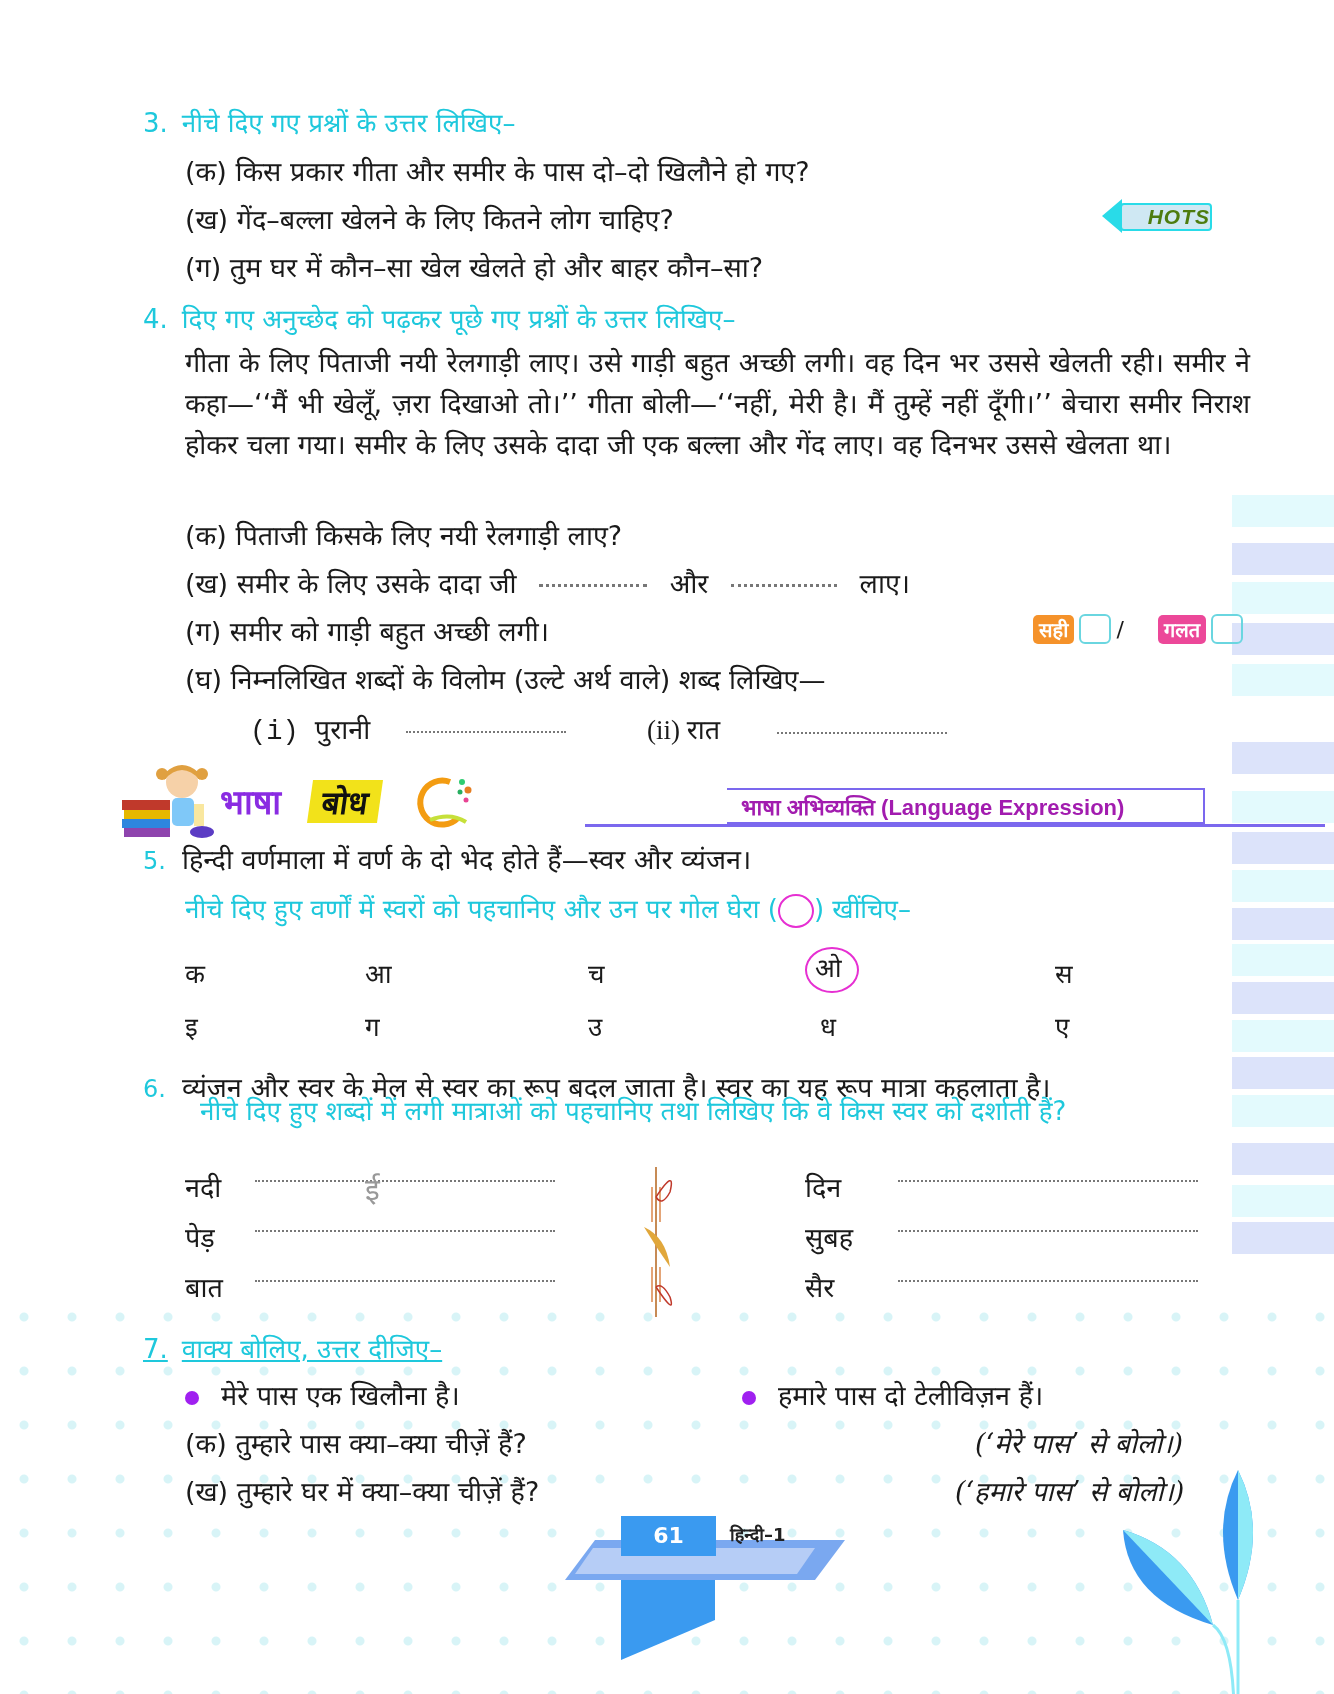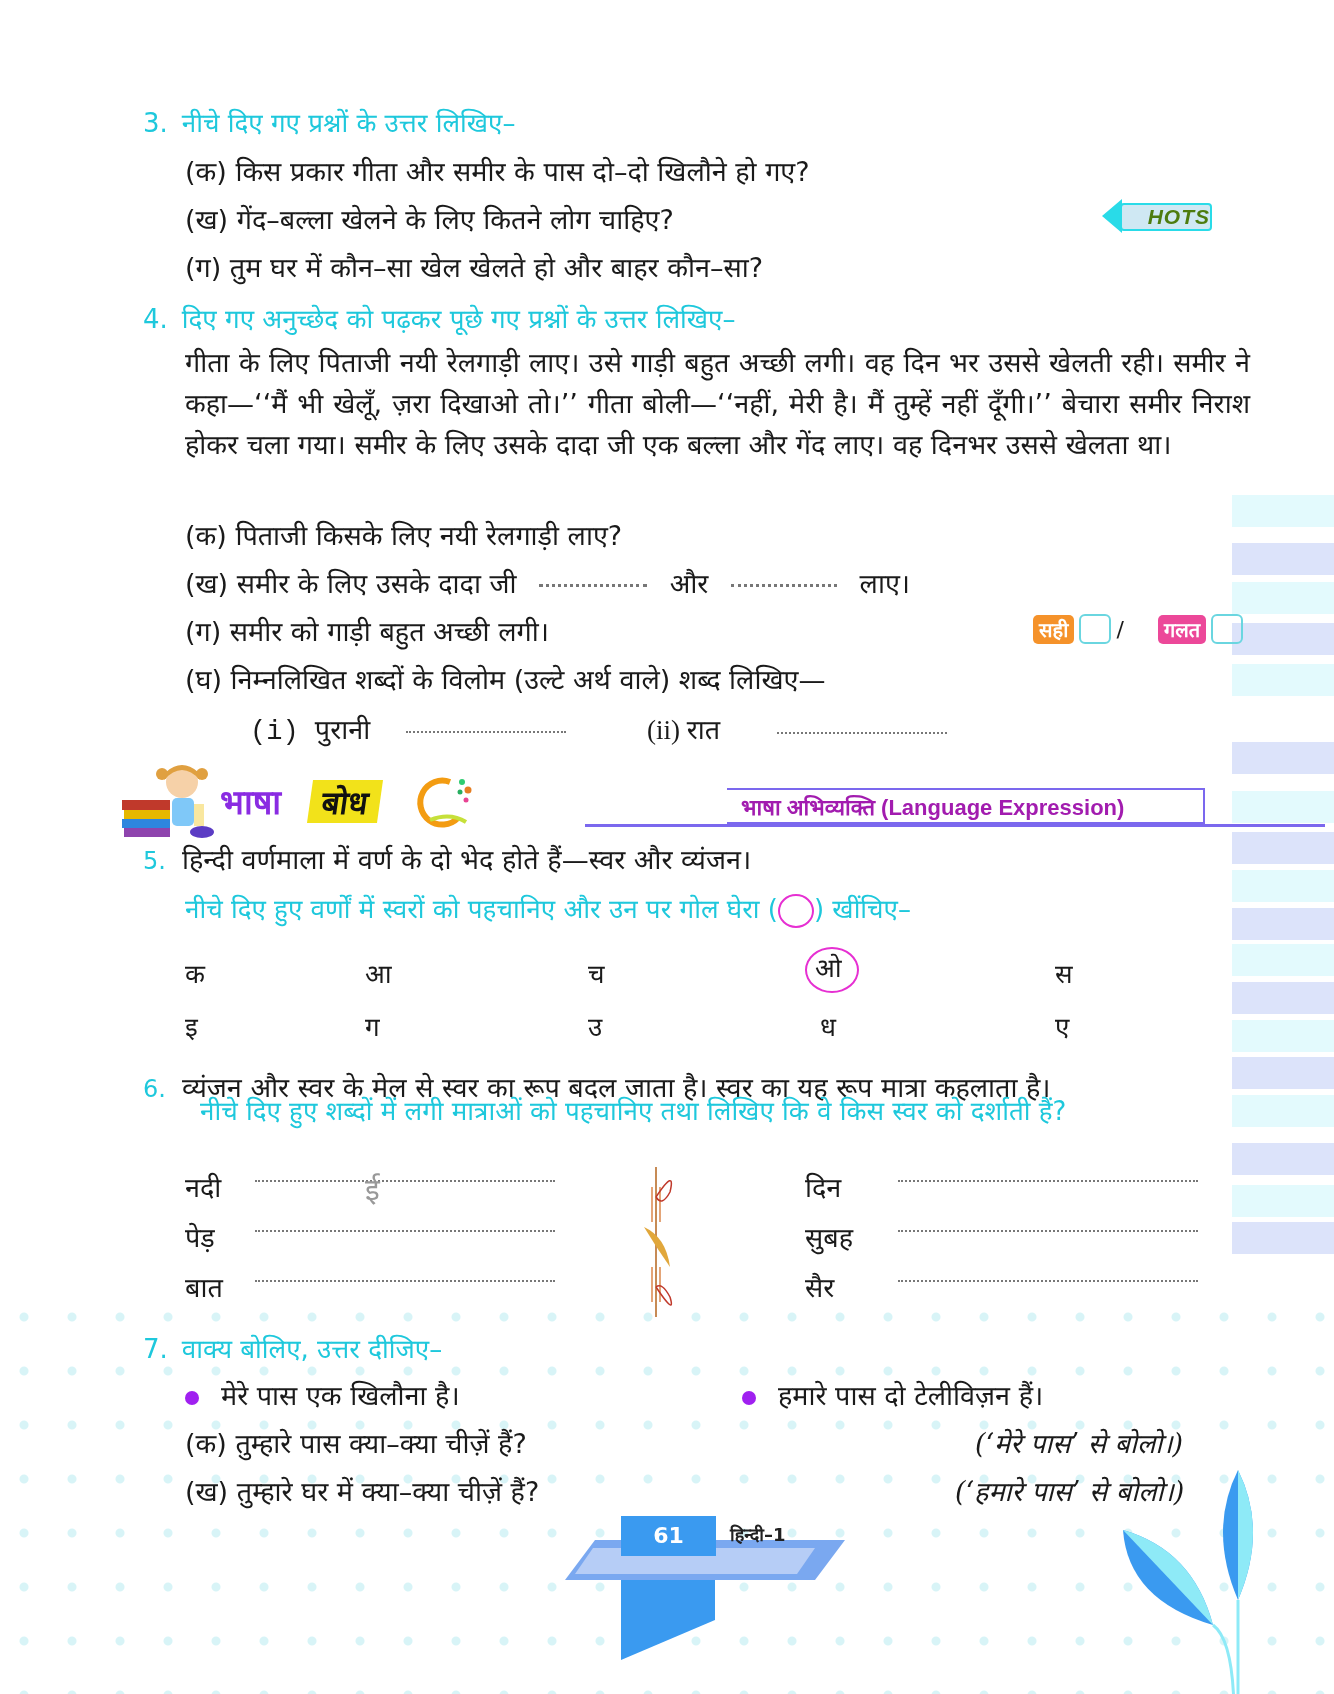--- a/index.html
+++ b/index.html
@@ -205,21 +205,21 @@
 <div class="abs dots-fill" style="left:898px;top:1180px;width:300px;border-bottom-width:2px;"></div>
 <div class="abs line" style="left:805px;top:1218px;">
   <span>सुबह</span>
 </div>
 <div class="abs dots-fill" style="left:898px;top:1230px;width:300px;border-bottom-width:2px;"></div>
 <div class="abs line" style="left:805px;top:1268px;">
   <span>सैर</span>
 </div>
 <div class="abs dots-fill" style="left:898px;top:1280px;width:300px;border-bottom-width:2px;"></div>
 
-<div class="abs q-title" style="left:143px;top:1330px;">
+<div class="abs q-title" style="left:143px;top:1330px;text-decoration:underline;">
   <span class="num">7.</span><span>वाक्य बोलिए, उत्तर दीजिए–</span>
 </div>
 <div class="abs line" style="left:185px;top:1376px;">
   <span class="bullet"></span><span>मेरे पास एक खिलौना है।</span>
 </div>
 <div class="abs line" style="left:742px;top:1376px;">
   <span class="bullet"></span><span>हमारे पास दो टेलीविज़न हैं।</span>
 </div>
 <div class="abs line" style="left:185px;top:1424px;">(क) तुम्हारे पास क्या–क्या चीज़ें हैं?</div>
 <div class="abs line italic" style="left:975px;top:1424px;">(‘मेरे पास’ से बोलो।)</div>

